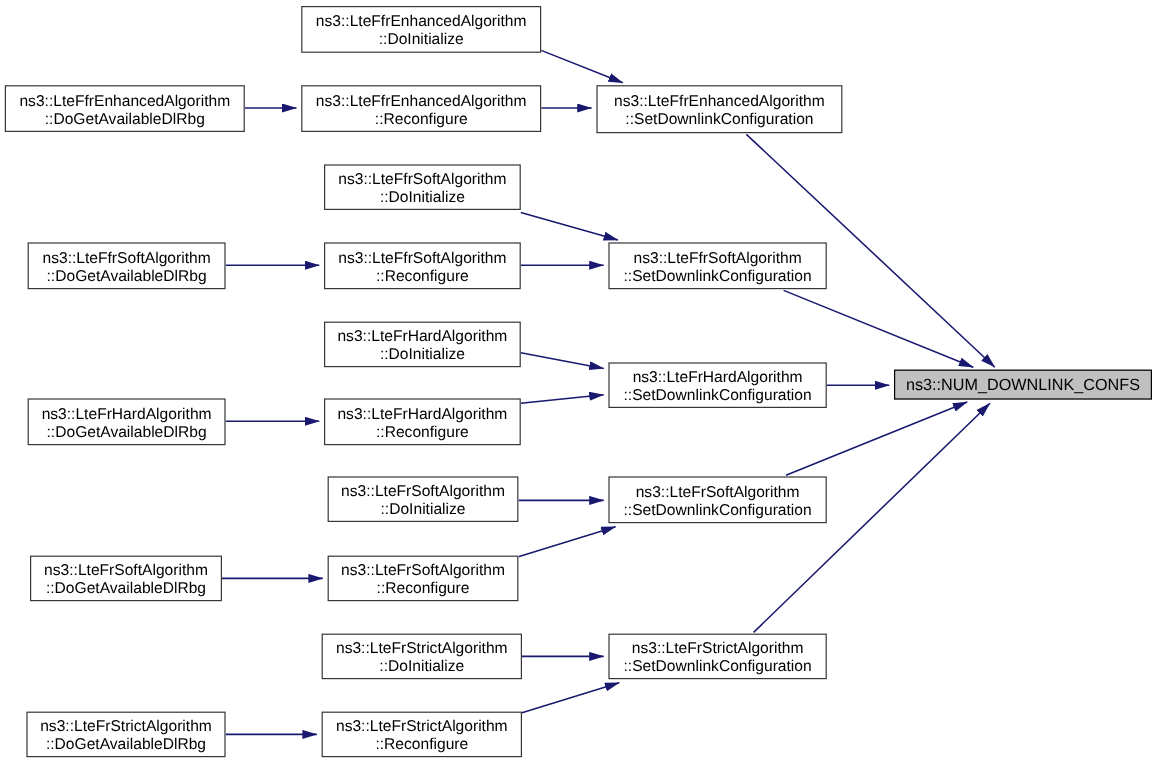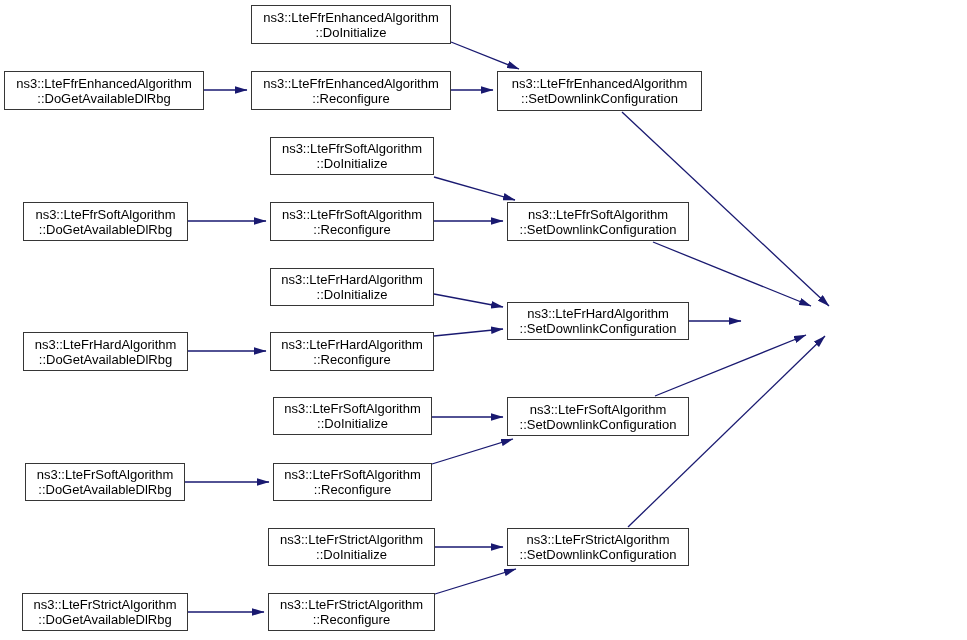--- a/index.html
+++ b/index.html
@@ -143,13 +143,16 @@
       <span>::DoGetAvailableDlRbg</span>
     </div>
     <div class="node" style="left: 268px; top: 593px; width: 167px; height: 38px; background: rgb(255, 255, 255); border-color: rgb(54, 54, 54); color: rgb(0, 0, 0);">
       <span>ns3::LteFrStrictAlgorithm</span>
       <span>::Reconfigure</span>
     </div>
     <div class="node" style="left: 507px; top: 528px; width: 182px; height: 38px; background: rgb(255, 255, 255); border-color: rgb(54, 54, 54); color: rgb(0, 0, 0);">
       <span>ns3::LteFrStrictAlgorithm</span>
       <span>::SetDownlinkConfiguration</span>
     </div>
+    <div class="node target" style="left: 745px; top: 308px; width: 215px; height: 25px; background: rgb(192, 192, 192); border-color: rgb(0, 0, 0); color: rgb(0, 0, 0);">
+      <span>ns3::NUM_DOWNLINK_CONFS</span>
+    </div>
   </div>
 
 </body></html>

